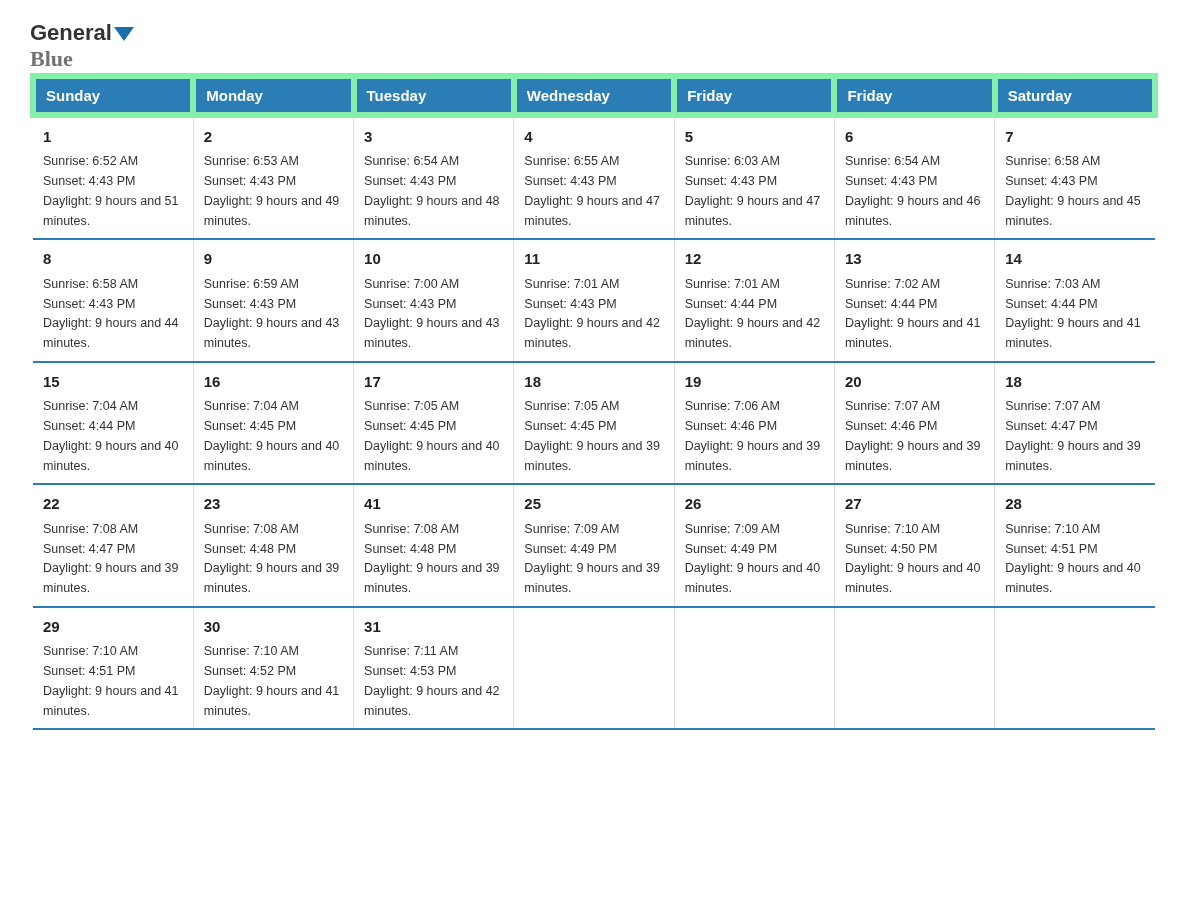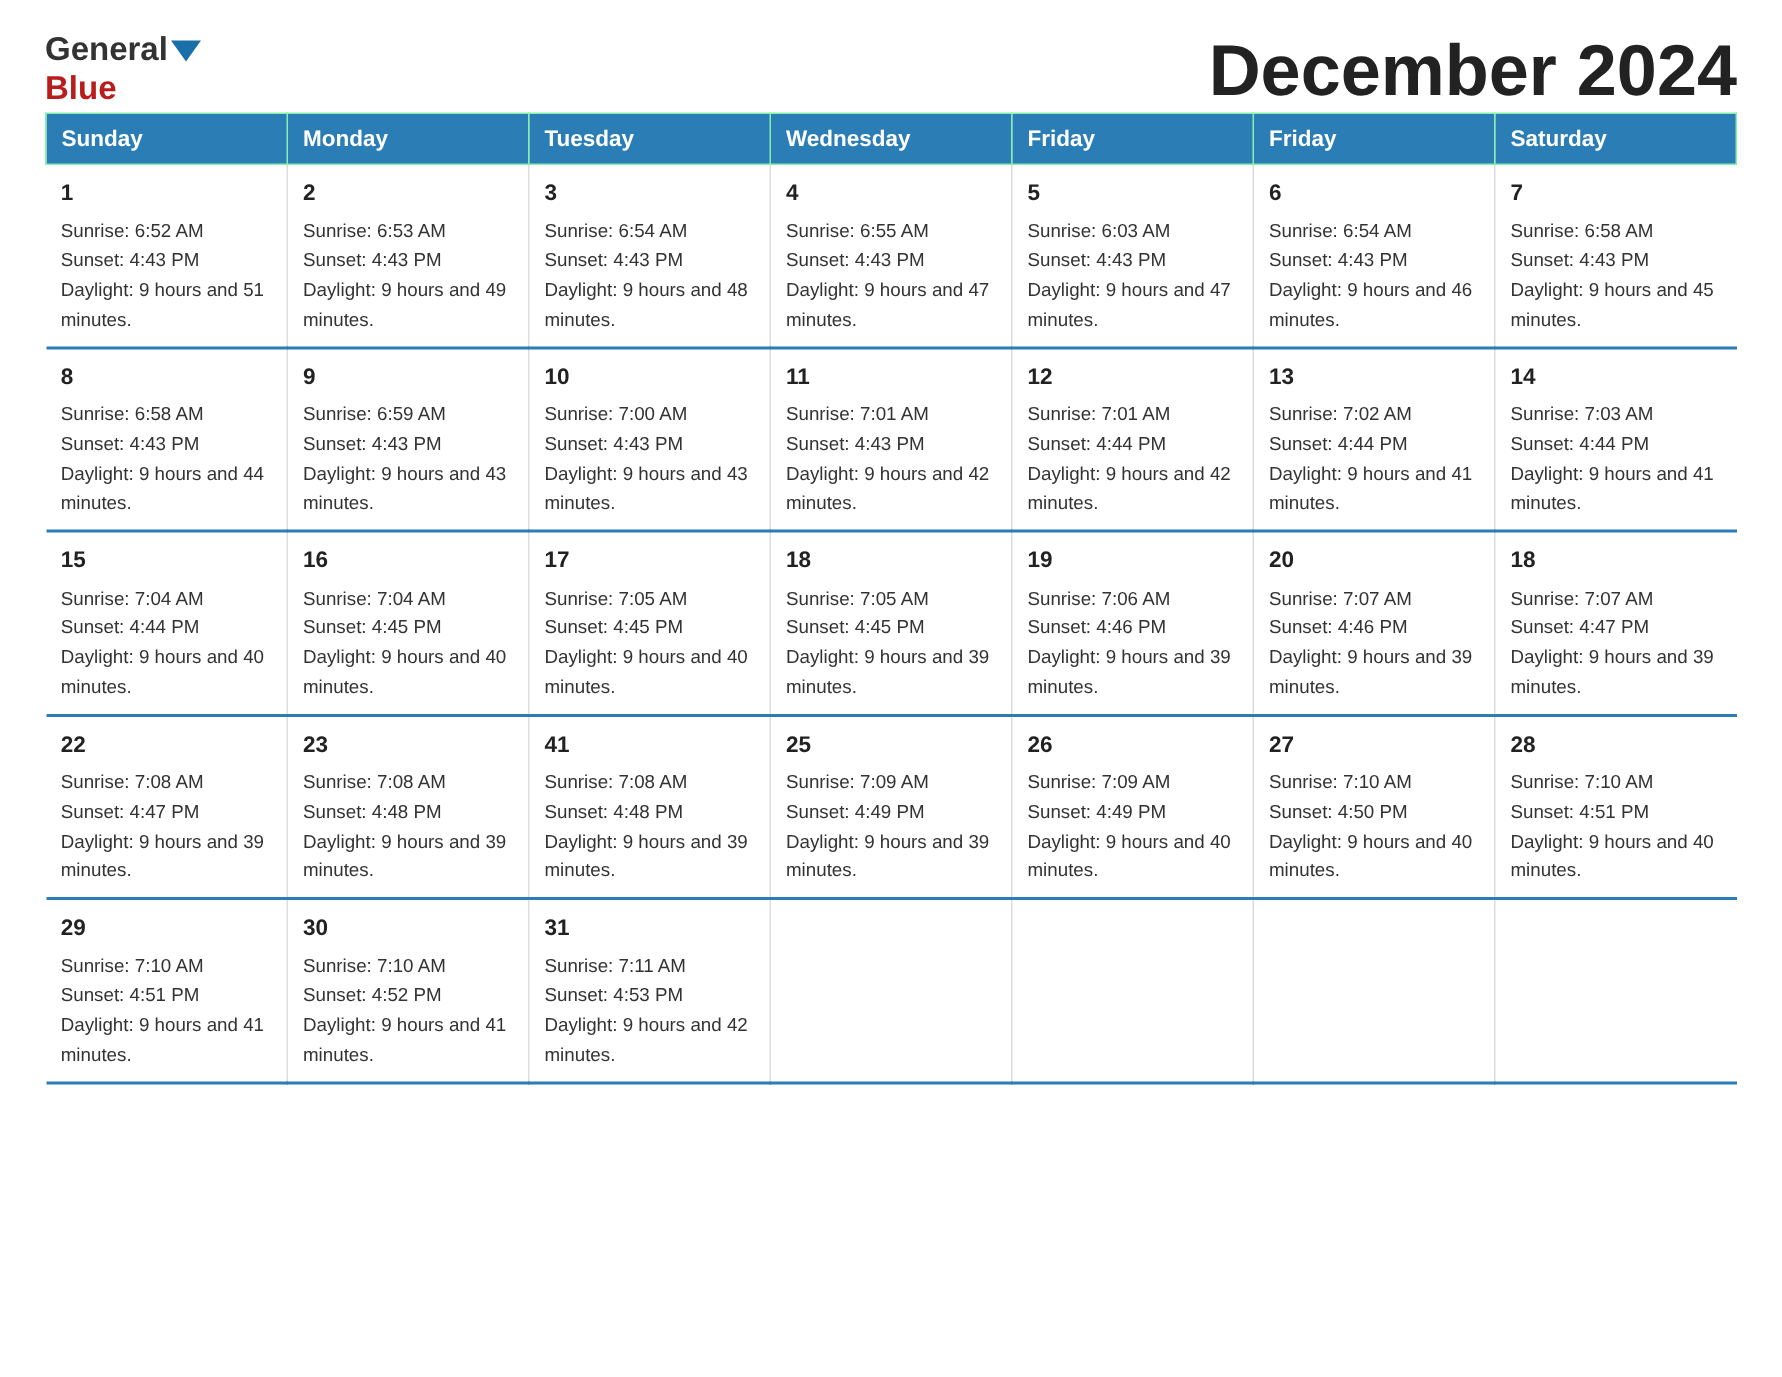--- a/index.html
+++ b/index.html
@@ -16,21 +16,21 @@
       align-items: flex-start;
     }
     .logo {
       display: flex;
       flex-direction: column;
       font-size: 22px;
       font-weight: bold;
       line-height: 1.2;
     }
     .logo-general { color: #333; }
-    .logo-blue { color: #b91c1c; }
+    .logo-blue { color: #737373; font-family: Liberation Serif, serif; }
     .logo-triangle {
       display: inline-block;
       width: 0;
       height: 0;
       border-left: 10px solid transparent;
       border-right: 10px solid transparent;
       border-top: 14px solid #1a6fa8;
       margin-left: 2px;
       vertical-align: middle;
     }
@@ -54,21 +54,21 @@
     }
     thead tr {
       background-color: #2a7db5;
     }
     thead th {
       color: #fff;
       font-size: 15px;
       font-weight: bold;
       padding: 8px 10px;
       text-align: left;
-      border: 1px solid #86efac;
+      border: 6px solid #86efac;
     }
     tbody tr {
       border-bottom: 2px solid #2a7db5;
     }
     tbody td {
       vertical-align: top;
       padding: 8px 10px;
       font-size: 13px;
       color: #222;
       width: 14.28%;
@@ -93,21 +93,20 @@
 <body>
 
 <div class="header">
   <div class="logo">
     <div>
       <span class="logo-general">General</span><span class="logo-triangle"></span>
     </div>
     <div class="logo-blue">Blue</div>
   </div>
   <div class="title-area">
-    <h1>December 2024</h1>
   </div>
 </div>
 
 <table>
   <thead>
     <tr>
       <th>Sunday</th>
       <th>Monday</th>
       <th>Tuesday</th>
       <th>Wednesday</th>

